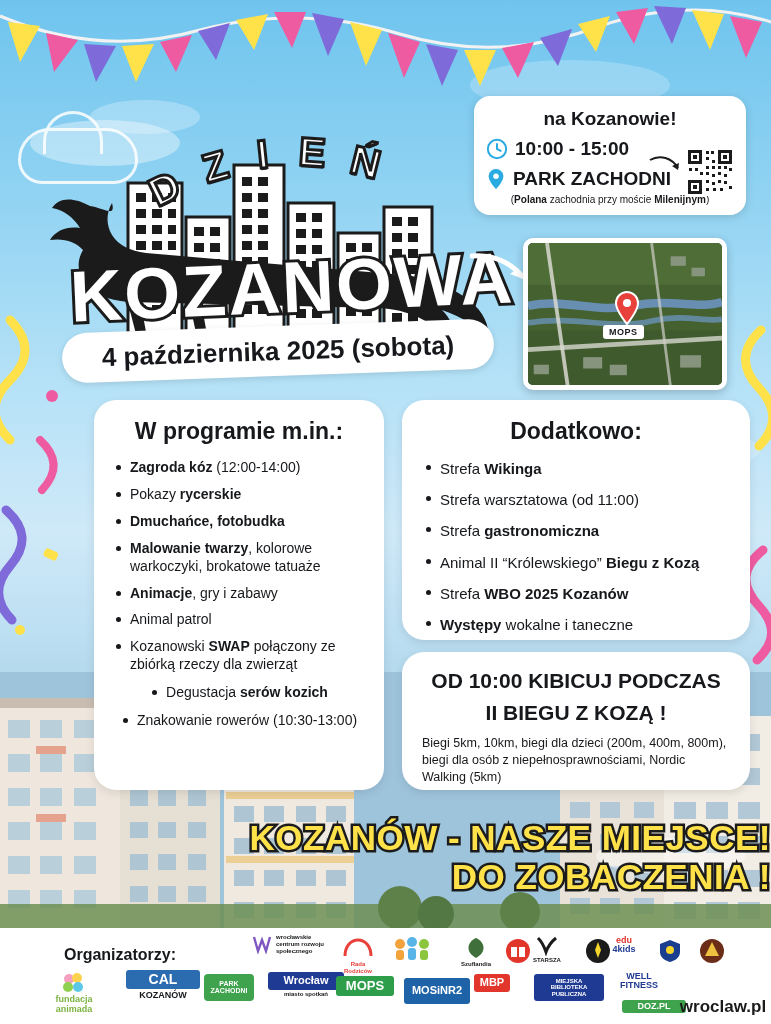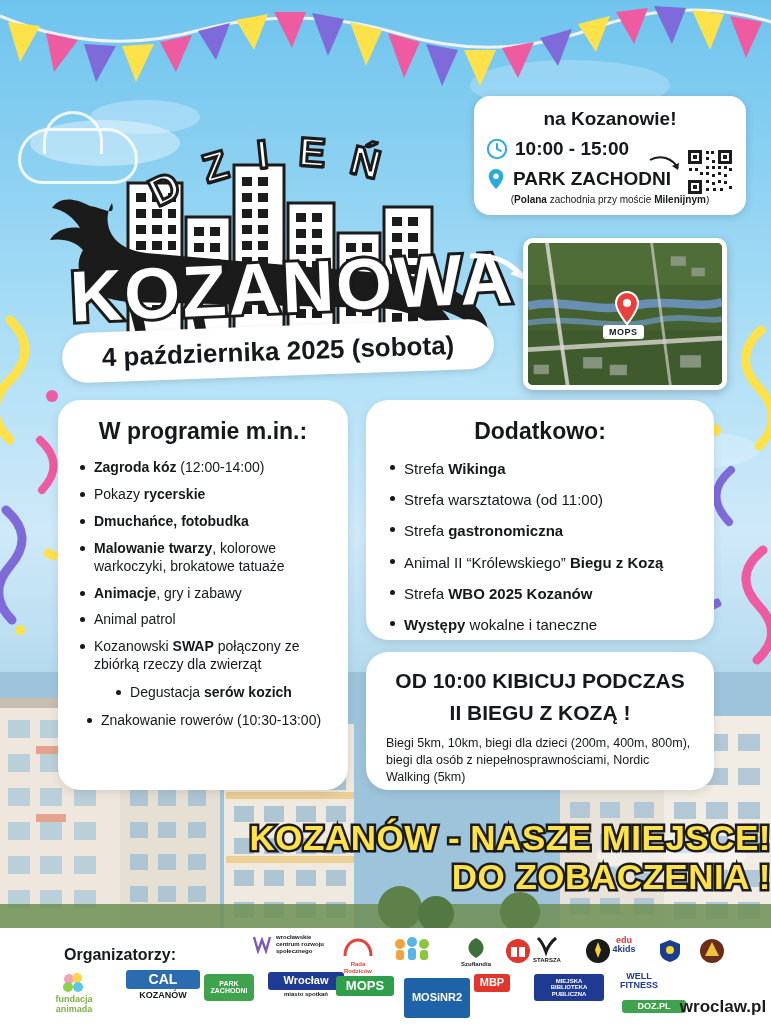--- a/index.html
+++ b/index.html
@@ -93,21 +93,21 @@
     position: absolute; left: 86px; top: 48px; width: 26px; height: 34px;
   }
   .map-label {
     position: absolute; left: 75px; top: 82px;
     background: #ffffff; color: #16181b; font-size: 9px; font-weight: 700;
     padding: 2px 6px; border-radius: 3px; letter-spacing: .5px;
   }
   .map-arrow { position: absolute; left: 470px; top: 252px; width: 60px; height: 40px; }
 
   
-  .card { position: absolute; background: #ffffff; border-radius: 22px; box-shadow: 0 3px 10px rgba(0,0,0,.10); }
+  .card { position: absolute; background: #ffffff; border-radius: 22px; box-shadow: 0 3px 10px rgba(0,0,0,.10); margin-left: 36px; }
   .card h2 { font-size: 23px; font-weight: 800; color: #16181b; text-align: center; }
   .card ul { list-style: none; }
   .card li {
     position: relative; padding-left: 16px; margin-bottom: 9px;
     font-size: 14px; line-height: 1.28; color: #16181b;
   }
   .card li:before {
     content: ""; position: absolute; left: 2px; top: 6px;
     width: 5px; height: 5px; border-radius: 50%; background: #16181b;
   }
@@ -656,21 +656,21 @@
         <circle cx="8" cy="8" r="5" fill="#f2a33c"></circle>
           <circle cx="20" cy="6" r="5" fill="#59b4e8"></circle>
           <circle cx="32" cy="8" r="5" fill="#8cc63f"></circle>
         <rect x="4" y="14" width="8" height="10" rx="3" fill="#f2a33c"></rect>
           <rect x="16" y="12" width="8" height="12" rx="3" fill="#59b4e8"></rect>
           <rect x="28" y="14" width="8" height="10" rx="3" fill="#8cc63f"></rect>
       </svg>
     </div>
 
     <div class="logo" style="left:404px; top:50px; width:66px;">
-      <div style="background:#1e63a8;color:#fff;font-size:11px;padding:14px 0;border-radius:3px;">MOSiNR2</div>
+      <div style="background:#1e63a8;color:#fff;font-size:11px;padding:7px 0;border-radius:3px;">MOSiNR2</div>
     </div>
 
     <div class="logo" style="left:444px; top:8px; width:64px;">
       <svg width="30" height="24" viewBox="0 0 30 24">
         <path d="M15,2 C6,6 4,16 15,22 C26,16 24,6 15,2 z" fill="#3f6f3a"></path>
       </svg>
       <div style="font-size:6px;">Szuflandia</div>
     </div>
 
     <div class="logo" style="left:474px; top:46px; width:36px;border-radius:7px;">

